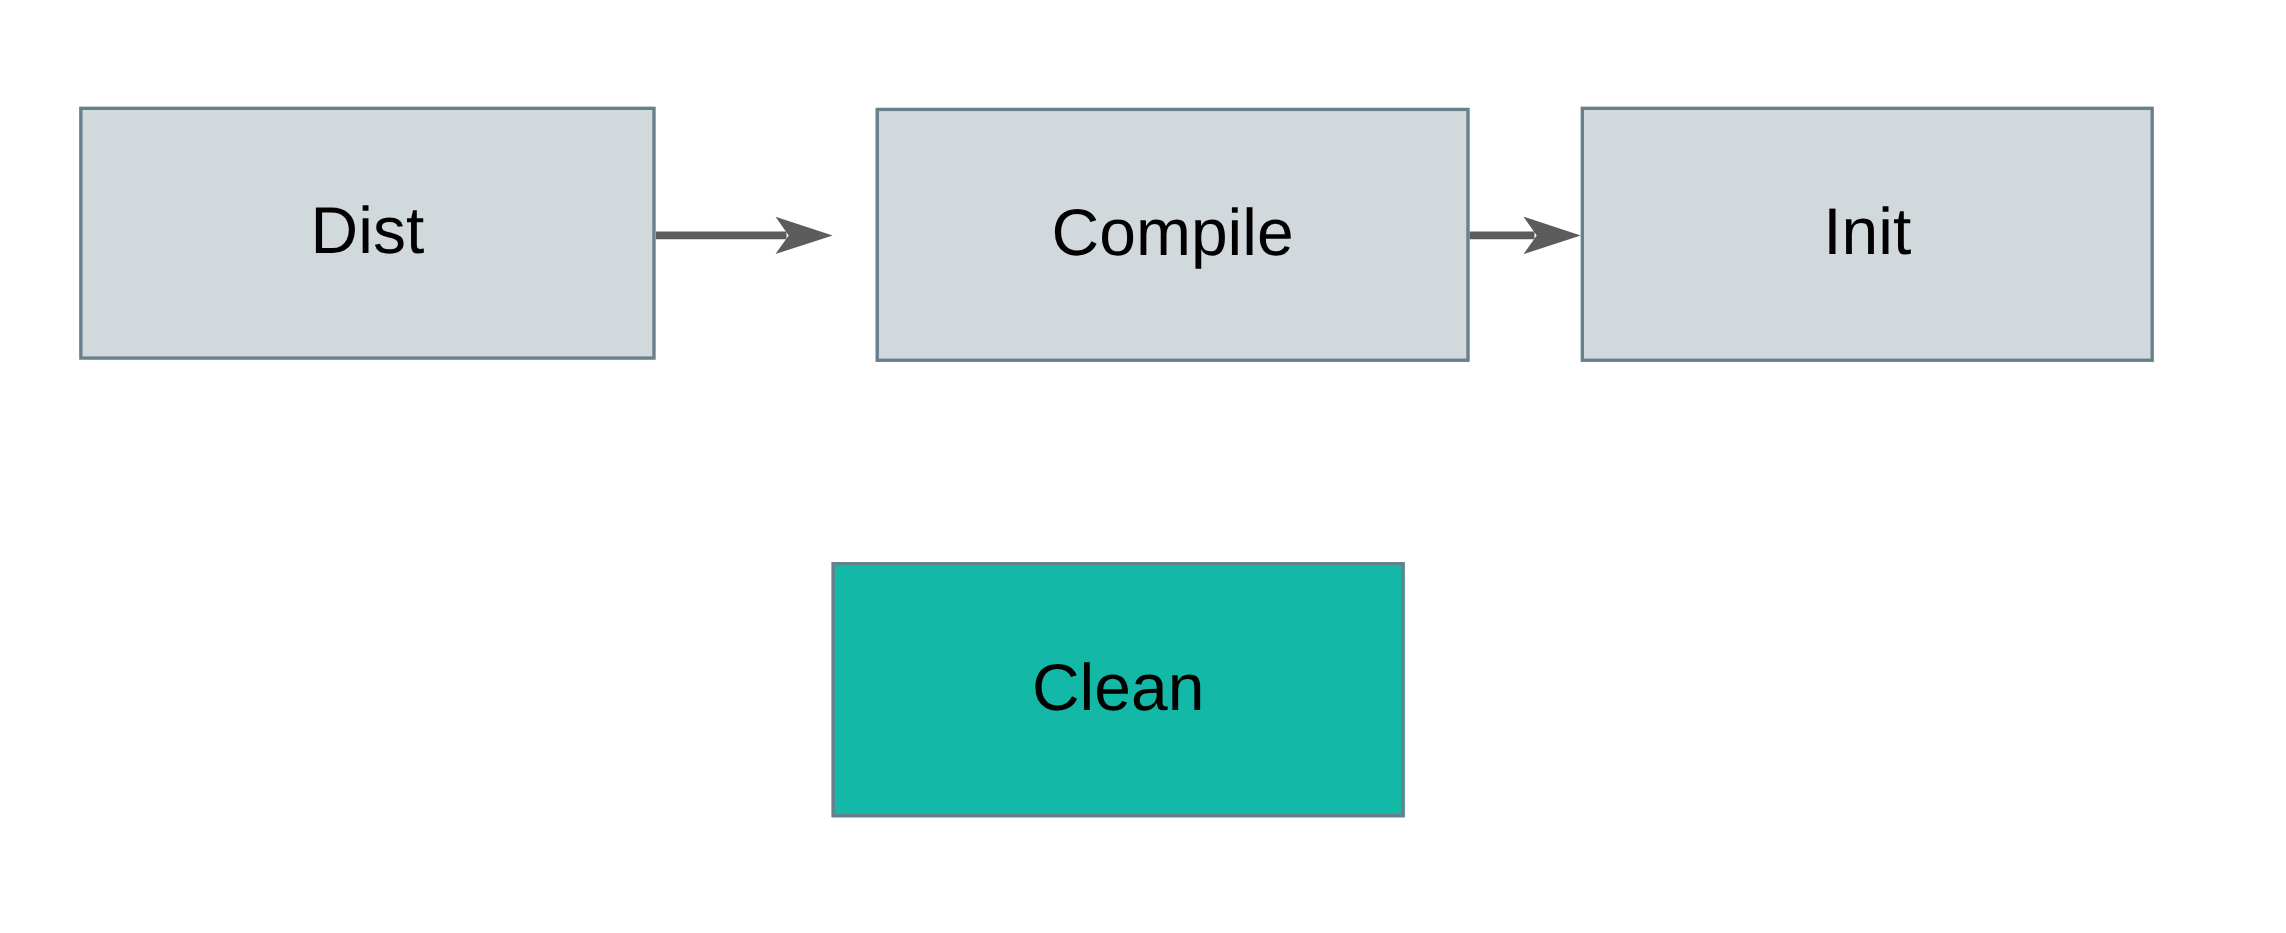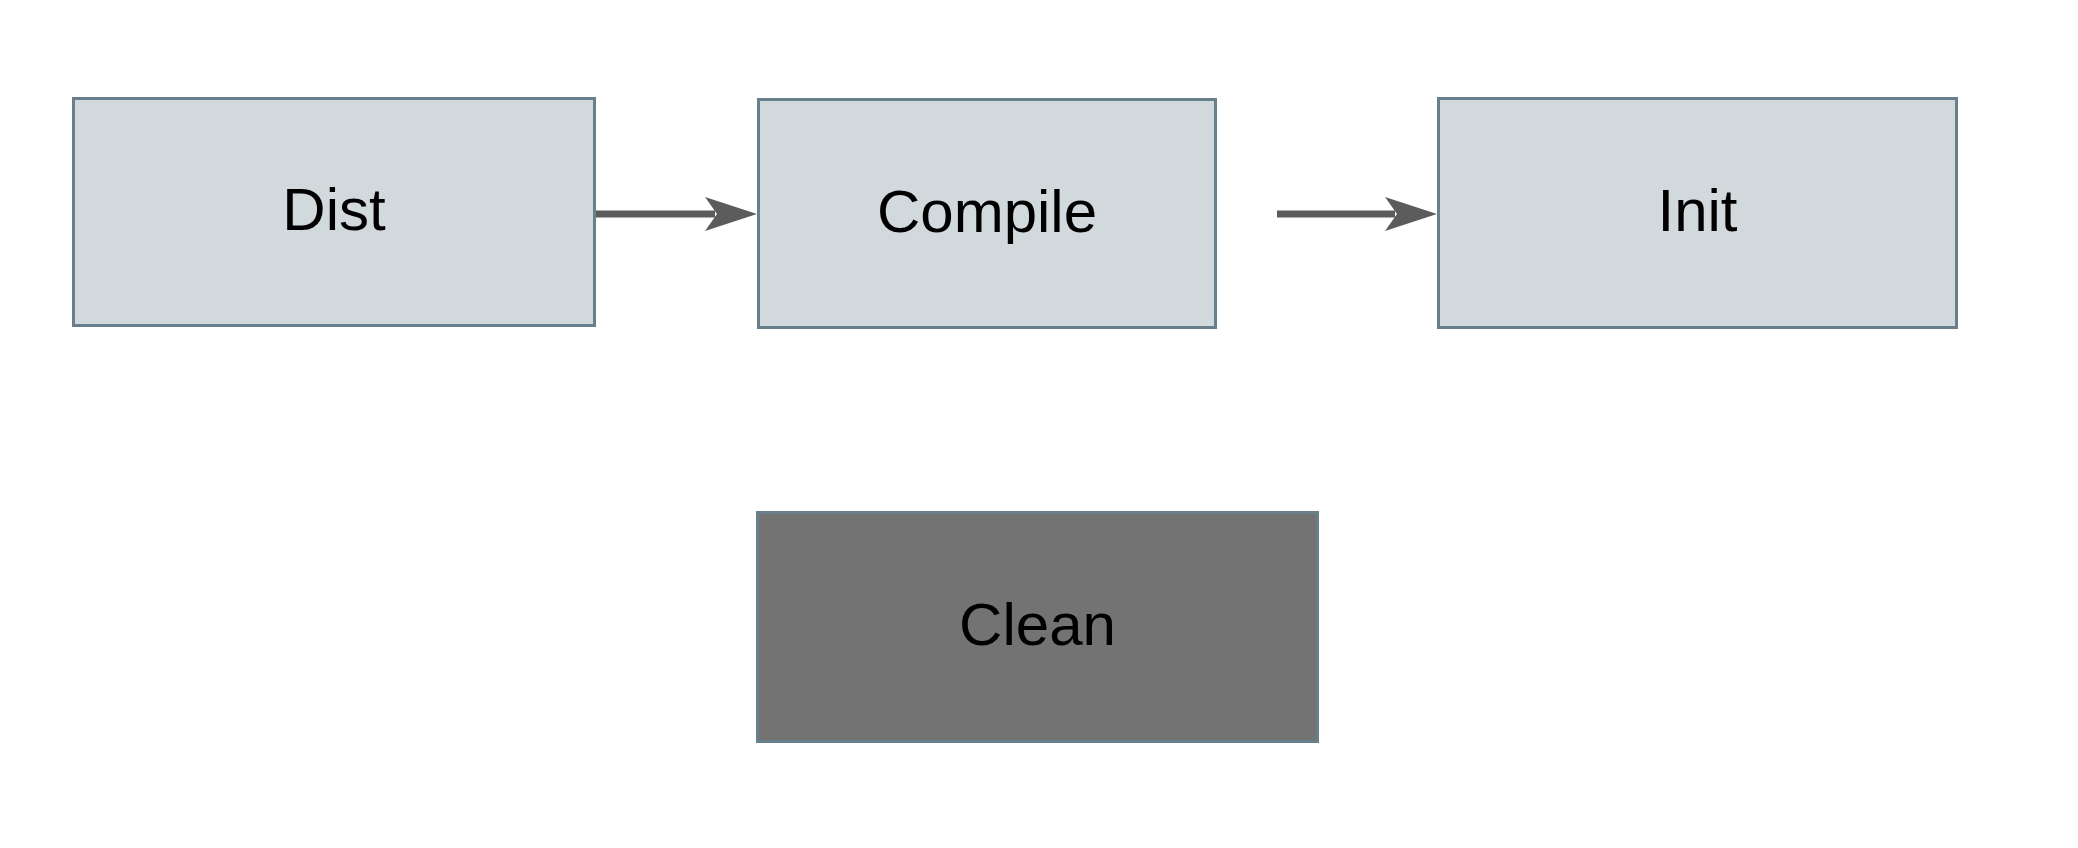--- a/index.html
+++ b/index.html
@@ -62,23 +62,23 @@
       </g>
       <g>
         <line x1="1277" y1="214" x2="1395" y2="214" stroke="#5c5c5c" stroke-width="7"></line>
         <polygon points="1437,214 1385,197 1397,214 1385,231" fill="#5c5c5c"></polygon>
       </g>
     </svg>
   <div class="nodes-layer">
       <div class="node" style="left: 72px; top: 97px; width: 524px; height: 230px; background: rgb(210, 217, 220); border-color: rgb(104, 127, 140); color: rgb(0, 0, 0);">
     <span class="node-label">Dist</span>
   </div>
-      <div class="node" style="left: 757px; top: 98px; width: 460px; height: 231px; background: rgb(210, 217, 220); border-color: rgb(104, 127, 140); color: rgb(0, 0, 0);">
+      <div class="node" style="left: 796px; top: 98px; width: 540px; height: 231px; background: rgb(210, 217, 220); border-color: rgb(104, 127, 140); color: rgb(0, 0, 0);">
     <span class="node-label">Compile</span>
   </div>
       <div class="node" style="left: 1437px; top: 97px; width: 521px; height: 232px; background: rgb(210, 217, 220); border-color: rgb(104, 127, 140); color: rgb(0, 0, 0); text-align: center;">
     <span class="node-label">Init</span>
   </div>
-      <div class="node" style="left: 756px; top: 511px; width: 563px; height: 232px; background: #737373; border-color: rgb(104, 127, 140); color: rgb(0, 0, 0);">
+      <div class="node" style="left: 756px; top: 511px; width: 521px; height: 232px; background: #14b8a6; border-color: rgb(104, 127, 140); color: rgb(0, 0, 0);">
     <span class="node-label">Clean</span>
   </div>
     </div>
 </div>
 
 </body></html>

